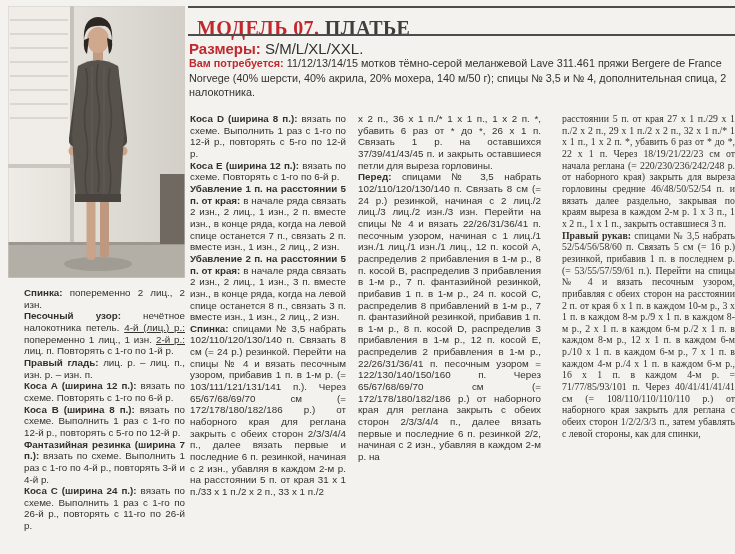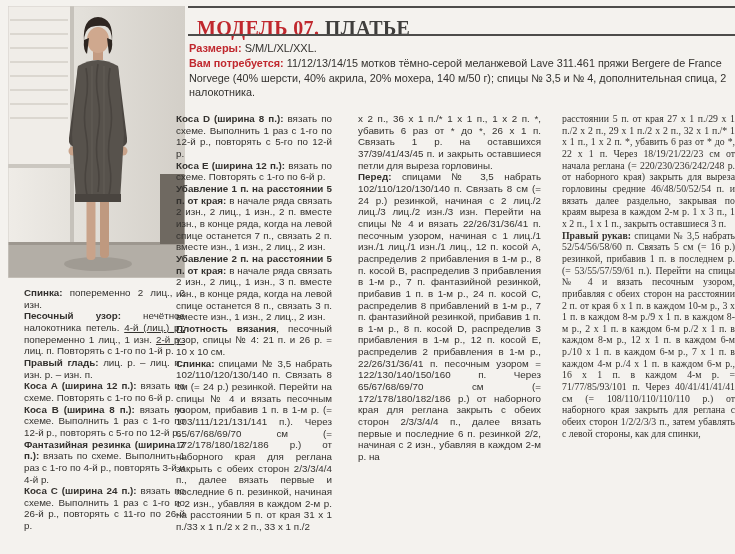--- a/index.html
+++ b/index.html
@@ -16,31 +16,31 @@
   .rule{position:absolute;left:188px;width:547px;height:2px;background:#4d4c4a;}
   .rule.top{top:6px;}
   .rule.bottom{top:34px;}
   .title{
     position:absolute;left:189px;top:8px;margin:8px;
     font-family:"Liberation Serif", serif;
     font-size:20px;line-height:25px;font-weight:700;letter-spacing:.4px;
     color:#3f3e3c;white-space:nowrap;
   }
   .title .red{color:#c0282e;}
-  .sizes{position:absolute;left:189px;top:42px;margin:0;font-size:11px;line-height:13px;}
+  .sizes{position:absolute;left:189px;top:42px;margin:0;font-size:15px;line-height:13px;}
   .materials{position:absolute;left:189px;top:56px;width:545px;margin:0;font-size:10.8px;line-height:14.6px;text-align:left;}
   .lead-red{color:#c0282e;font-weight:700;}
   
   .photo{position:absolute;left:8px;top:6px;width:177px;height:272px;}
   .photo svg{display:block;width:100%;height:100%;}
   
   .txt{font-size:9.8px;line-height:11.65px;text-align:justify;overflow:hidden;position:absolute;}
   .txt p{margin:0;}
   .sidebar{left:24px;top:287px;width:161px;height:261px;}
-  .col1{left:176px;top:113px;width:156px;height:441px;}
+  .col1{left:190px;top:113px;width:156px;height:441px;}
   .col2{left:358px;top:113px;width:183px;height:441px;}
   .col3{left:562px;top:113px;width:173px;height:441px;font-family:Liberation Serif, serif;}
   .b{font-weight:700;}
   .u{text-decoration:underline;}
 </style>
 </head>
 <body>
 
 <div class="page">
 
@@ -126,21 +126,20 @@
       <p><span class="b">Коса В (ширина 8 п.):</span><span> вязать по схеме. Выполнить 1 раз с 1-го по 12-й р., повторять с 5-го по 12-й р.</span></p>
       <p><span class="b">Фантазийная резинка (ширина 7 п.):</span><span> вязать по схеме. Выполнить 1 раз с 1-го по 4-й р., повторять 3-й и 4-й р.</span></p>
       <p><span class="b">Коса С (ширина 24 п.):</span><span> вязать по схеме. Выполнить 1 раз с 1-го по 26-й р., повторять с 11-го по 26-й р.</span></p>
     </div>
 
   <div class="txt col1" id="col1">
       <p><span class="b">Коса D (ширина 8 п.):</span><span> вязать по схеме. Выполнить 1 раз с 1-го по 12-й р., повторять с 5-го по 12-й р.</span></p>
       <p><span class="b">Коса Е (ширина 12 п.):</span><span> вязать по схеме. Повторять с 1-го по 6-й р.</span></p>
       <p><span class="b">Убавление 1 п. на расстоянии 5 п. от края:</span><span> в начале ряда связать 2 изн., 2 лиц., 1 изн., 2 п. вместе изн., в конце ряда, когда на левой спице останется 7 п., связать 2 п. вместе изн., 1 изн., 2 лиц., 2 изн.</span></p>
       <p><span class="b">Убавление 2 п. на расстоянии 5 п. от края:</span><span> в начале ряда связать 2 изн., 2 лиц., 1 изн., 3 п. вместе изн., в конце ряда, когда на левой спице останется 8 п., связать 3 п. вместе изн., 1 изн., 2 лиц., 2 изн.</span></p>
-      <p><span class="b">Плотность вязания</span><span>, песочный узор, спицы № 4: 21 п. и 26 р. = 10 х 10 см.</span></p>
       <p><span class="b">Спинка:</span><span> спицами № 3,5 набрать 102/110/120/130/140 п. Связать 8 см (= 24 р.) резинкой. Перейти на спицы № 4 и вязать песочным узором, прибавив 1 п. в 1-м р. (= 103/111/121/131/141 п.). Через 65/67/68/69/70 см (= 172/178/180/182/186 р.) от наборного края для реглана закрыть с обеих сторон 2/3/3/4/4 п., далее вязать первые и последние 6 п. резинкой, начиная с 2 изн., убавляя в каждом 2-м р. на расстоянии 5 п. от края 31 х 1 п./33 х 1 п./2 х 2 п., 33 х 1 п./2</span></p>
     </div>
   <div class="txt col2" id="col2">
       <p><span>х 2 п., 36 х 1 п./* 1 х 1 п., 1 х 2 п. *, убавить 6 раз от * до *, 26 х 1 п. Связать 1 р. на оставшихся 37/39/41/43/45 п. и закрыть оставшиеся петли для выреза горловины.</span></p>
       <p><span class="b">Перед:</span><span> спицами № 3,5 набрать 102/110/120/130/140 п. Связать 8 см (= 24 р.) резинкой, начиная с 2 лиц./2 лиц./3 лиц./2 изн./3 изн. Перейти на спицы № 4 и вязать 22/26/31/36/41 п. песочным узором, начиная с 1 лиц./1 изн./1 лиц./1 изн./1 лиц., 12 п. косой А, распределив 2 прибавления в 1-м р., 8 п. косой В, распределив 3 прибавления в 1-м р., 7 п. фантазийной резинкой, прибавив 1 п. в 1-м р., 24 п. косой С, распределив 8 прибавлений в 1-м р., 7 п. фантазийной резинкой, прибавив 1 п. в 1-м р., 8 п. косой D, распределив 3 прибавления в 1-м р., 12 п. косой Е, распределив 2 прибавления в 1-м р., 22/26/31/36/41 п. песочным узором = 122/130/140/150/160 п. Через 65/67/68/69/70 см (= 172/178/180/182/186 р.) от наборного края для реглана закрыть с обеих сторон 2/3/3/4/4 п., далее вязать первые и последние 6 п. резинкой 2/2, начиная с 2 изн., убавляя в каждом 2-м р. на</span></p>
     </div>
   <div class="txt col3" id="col3">
       <p><span>расстоянии 5 п. от края 27 х 1 п./29 х 1 п./2 х 2 п., 29 х 1 п./2 х 2 п., 32 х 1 п./* 1 х 1 п., 1 х 2 п. *, убавить 6 раз от * до *, 22 х 1 п. Через 18/19/21/22/23 см от начала реглана (= 220/230/236/242/248 р. от наборного края) закрыть для выреза горловины средние 46/48/50/52/54 п. и вязать далее раздельно, закрывая по краям выреза в каждом 2-м р. 1 х 3 п., 1 х 2 п., 1 х 1 п., закрыть оставшиеся 3 п.</span></p>
       <p><span class="b">Правый рукав:</span><span> спицами № 3,5 набрать 52/54/56/58/60 п. Связать 5 см (= 16 р.) резинкой, прибавив 1 п. в последнем р. (= 53/55/57/59/61 п.). Перейти на спицы № 4 и вязать песочным узором, прибавляя с обеих сторон на расстоянии 2 п. от края 6 х 1 п. в каждом 10-м р., 3 х 1 п. в каждом 8-м р./9 х 1 п. в каждом 8-м р., 2 х 1 п. в каждом 6-м р./2 х 1 п. в каждом 8-м р., 12 х 1 п. в каждом 6-м р./10 х 1 п. в каждом 6-м р., 7 х 1 п. в каждом 4-м р./4 х 1 п. в каждом 6-м р., 16 х 1 п. в каждом 4-м р. = 71/77/85/93/101 п. Через 40/41/41/41/41 см (= 108/110/110/110/110 р.) от наборного края закрыть для реглана с обеих сторон 1/2/2/3/3 п., затем убавлять с левой стороны, как для спинки,</span></p>
     </div>

